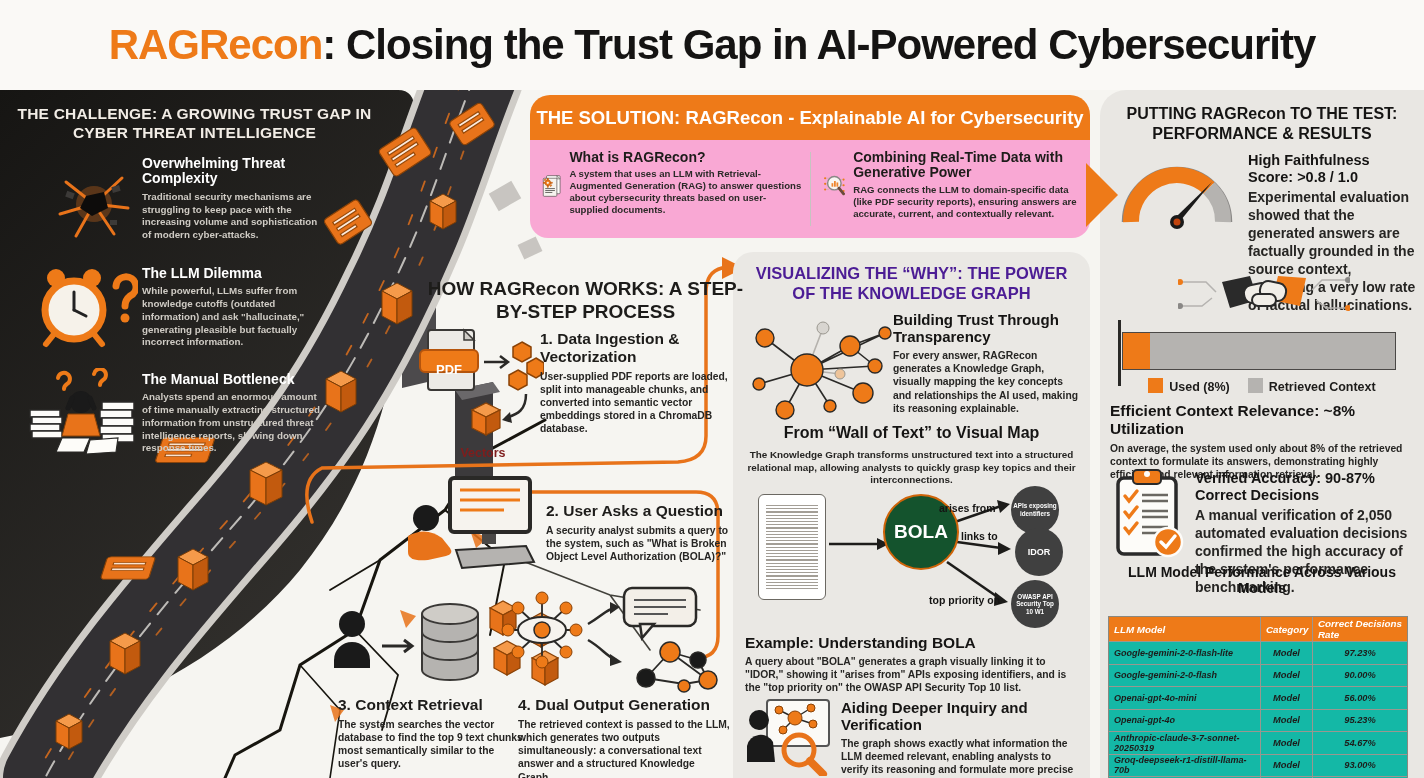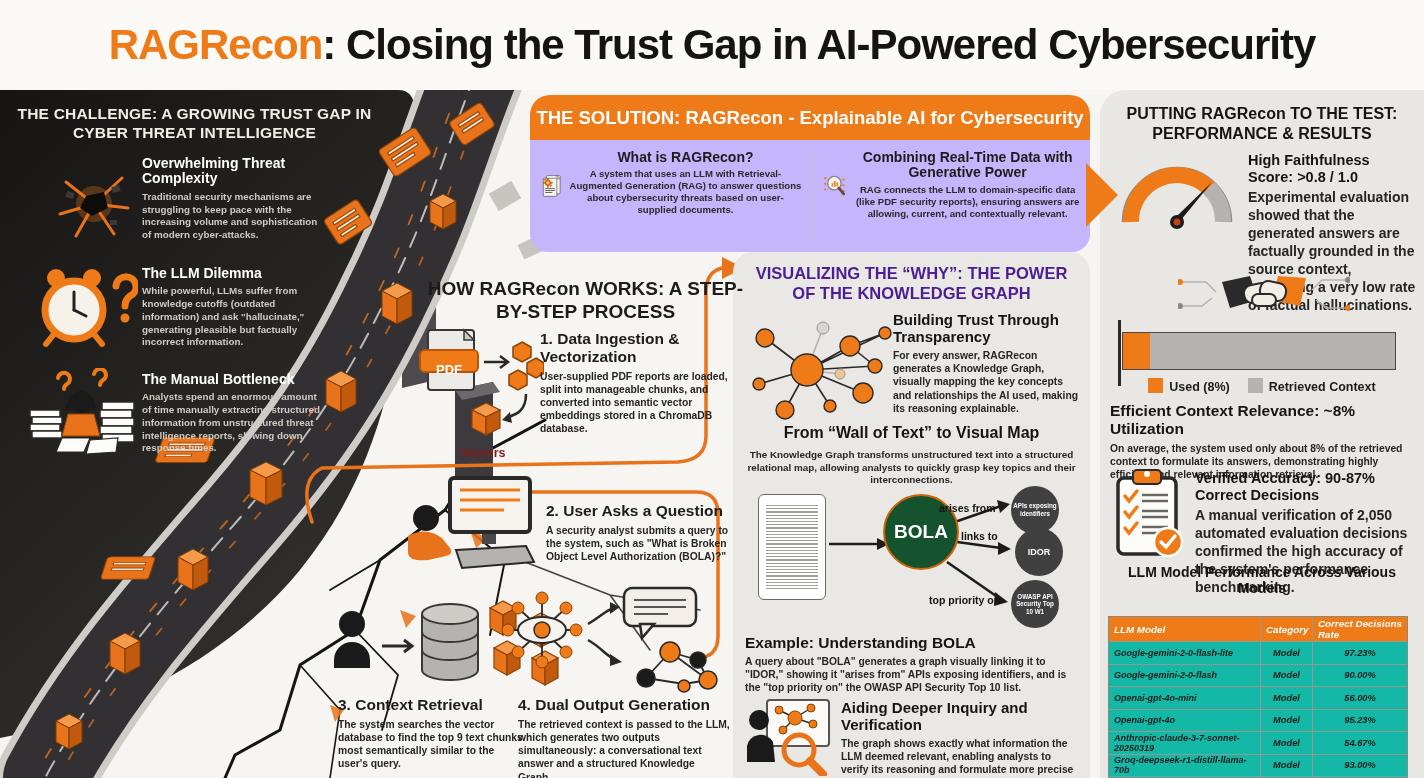--- a/index.html
+++ b/index.html
@@ -17,22 +17,22 @@
   #challenge .panel-title{position:absolute;left:12px;top:14px;width:365px;text-align:center;
       font-size:15.5px;line-height:1.25;font-weight:800;color:#f2ede6;letter-spacing:.2px;}
   .ch-item{position:absolute;width:185px;}
   .ch-item h3{margin:0;font-size:14px;line-height:1.1;font-weight:800;color:#ffffff;}
   .ch-item p{margin:4px 0 0;font-size:9.8px;line-height:1.3;font-weight:600;color:#cfcbc4;}
   
   #solution{left:530px;top:95px;width:560px;z-index:4;}
   #solution .bar{height:45px;background:#ee7a18;border-radius:20px 20px 0 0;
       display:flex;align-items:center;justify-content:center;
       font-size:18.5px;font-weight:800;color:#fff;}
-  #solution .body{height:112px;background:#c4b5fd;border-radius:0 0 18px 18px;
-      display:flex;align-items:stretch;text-align:center;}
+  #solution .body{height:98px;background:#f9a8d4;border-radius:0 0 18px 18px;
+      display:flex;align-items:stretch;}
   .sol-box{flex:1;display:flex;gap:8px;padding:10px 8px 6px 12px;}
   .sol-box .txt h3{margin:0;font-size:14px;line-height:1.1;font-weight:800;color:#1d1c1a;}
   .sol-box .txt p{margin:3px 0 0;font-size:9.6px;line-height:1.25;font-weight:700;color:#2b2a28;}
   .sol-div{width:1px;background:#c6c4c0;margin:12px 0;}
   #sol-arrow{left:1086px;top:163px;width:0;height:0;border-left:32px solid #ee7a18;
       border-top:32px solid transparent;border-bottom:32px solid transparent;z-index:6;}
   
   #how-title{left:418px;top:278px;width:335px;text-align:center;
       font-size:19px;line-height:1.2;font-weight:800;color:#1d1c1a;z-index:3;}
   .step-text{z-index:3;}
@@ -335,21 +335,21 @@
         <circle cx="32" cy="28" r="19" fill="#f8f6f2" stroke="#8a8886" stroke-width="4"></circle>
         <g fill="#ee7a18" opacity="0.9">
             <rect x="24" y="28" width="5" height="10"></rect>
             <rect x="31" y="22" width="5" height="16"></rect>
             <rect x="38" y="26" width="5" height="12"></rect>
           </g>
         <path d="M45,42 L58,58" stroke="#6b4a3a" stroke-width="8" stroke-linecap="round"></path>
       </svg>
       <div class="txt">
         <h3>Combining Real-Time Data with Generative Power</h3>
-        <p>RAG connects the LLM to domain-specific data (like PDF security reports), ensuring answers are allowing, current, and contextually relevant.</p>
+        <p>RAG connects the LLM to domain-specific data (like PDF security reports), ensuring answers are accurate, current, and contextually relevant.</p>
       </div>
     </div>
   </div>
 </div>
 <div class="abs" id="sol-arrow"></div>
 
 <svg class="abs" style="left:0;top:0;z-index:1;pointer-events:none;" width="1424" height="778" viewBox="0 0 1424 778">
   <g stroke="#e8731a" stroke-width="3.5" fill="none" stroke-linecap="round">
     <path d="M312,522 Q298,480 322,468 L678,462 Q706,460 706,436 L706,292 Q706,272 722,268"></path>
     <path d="M518,492 H696 Q718,492 718,514 V636 Q718,658 696,658"></path>

